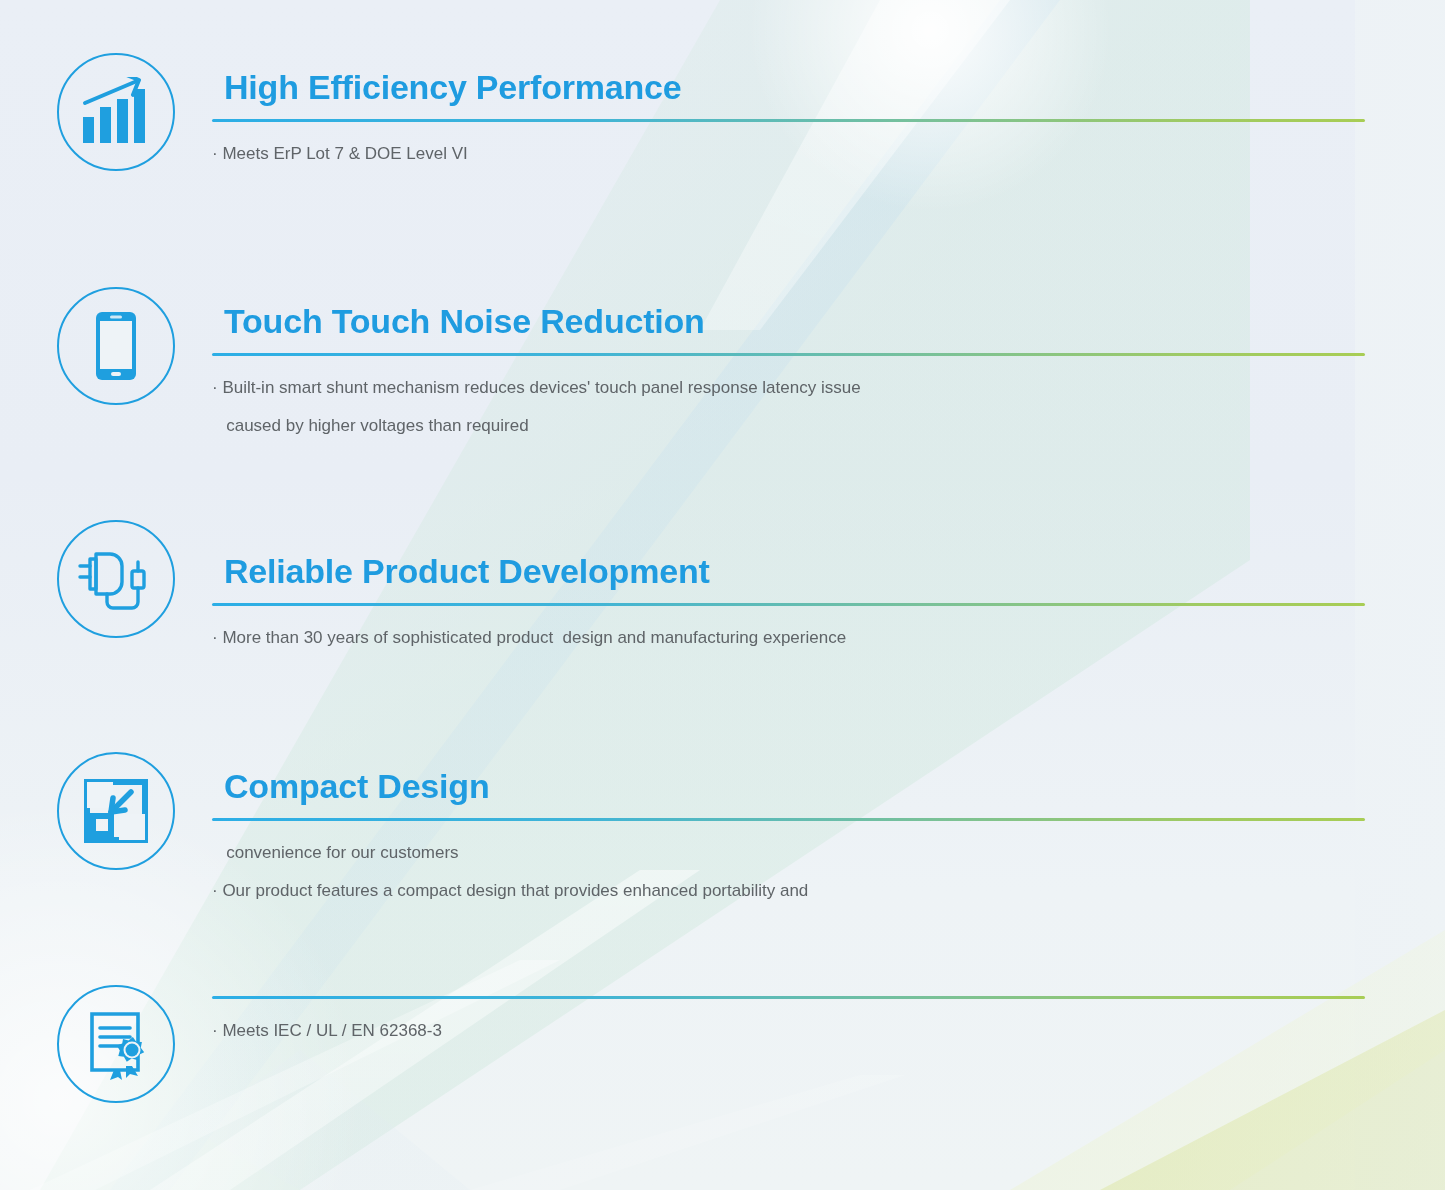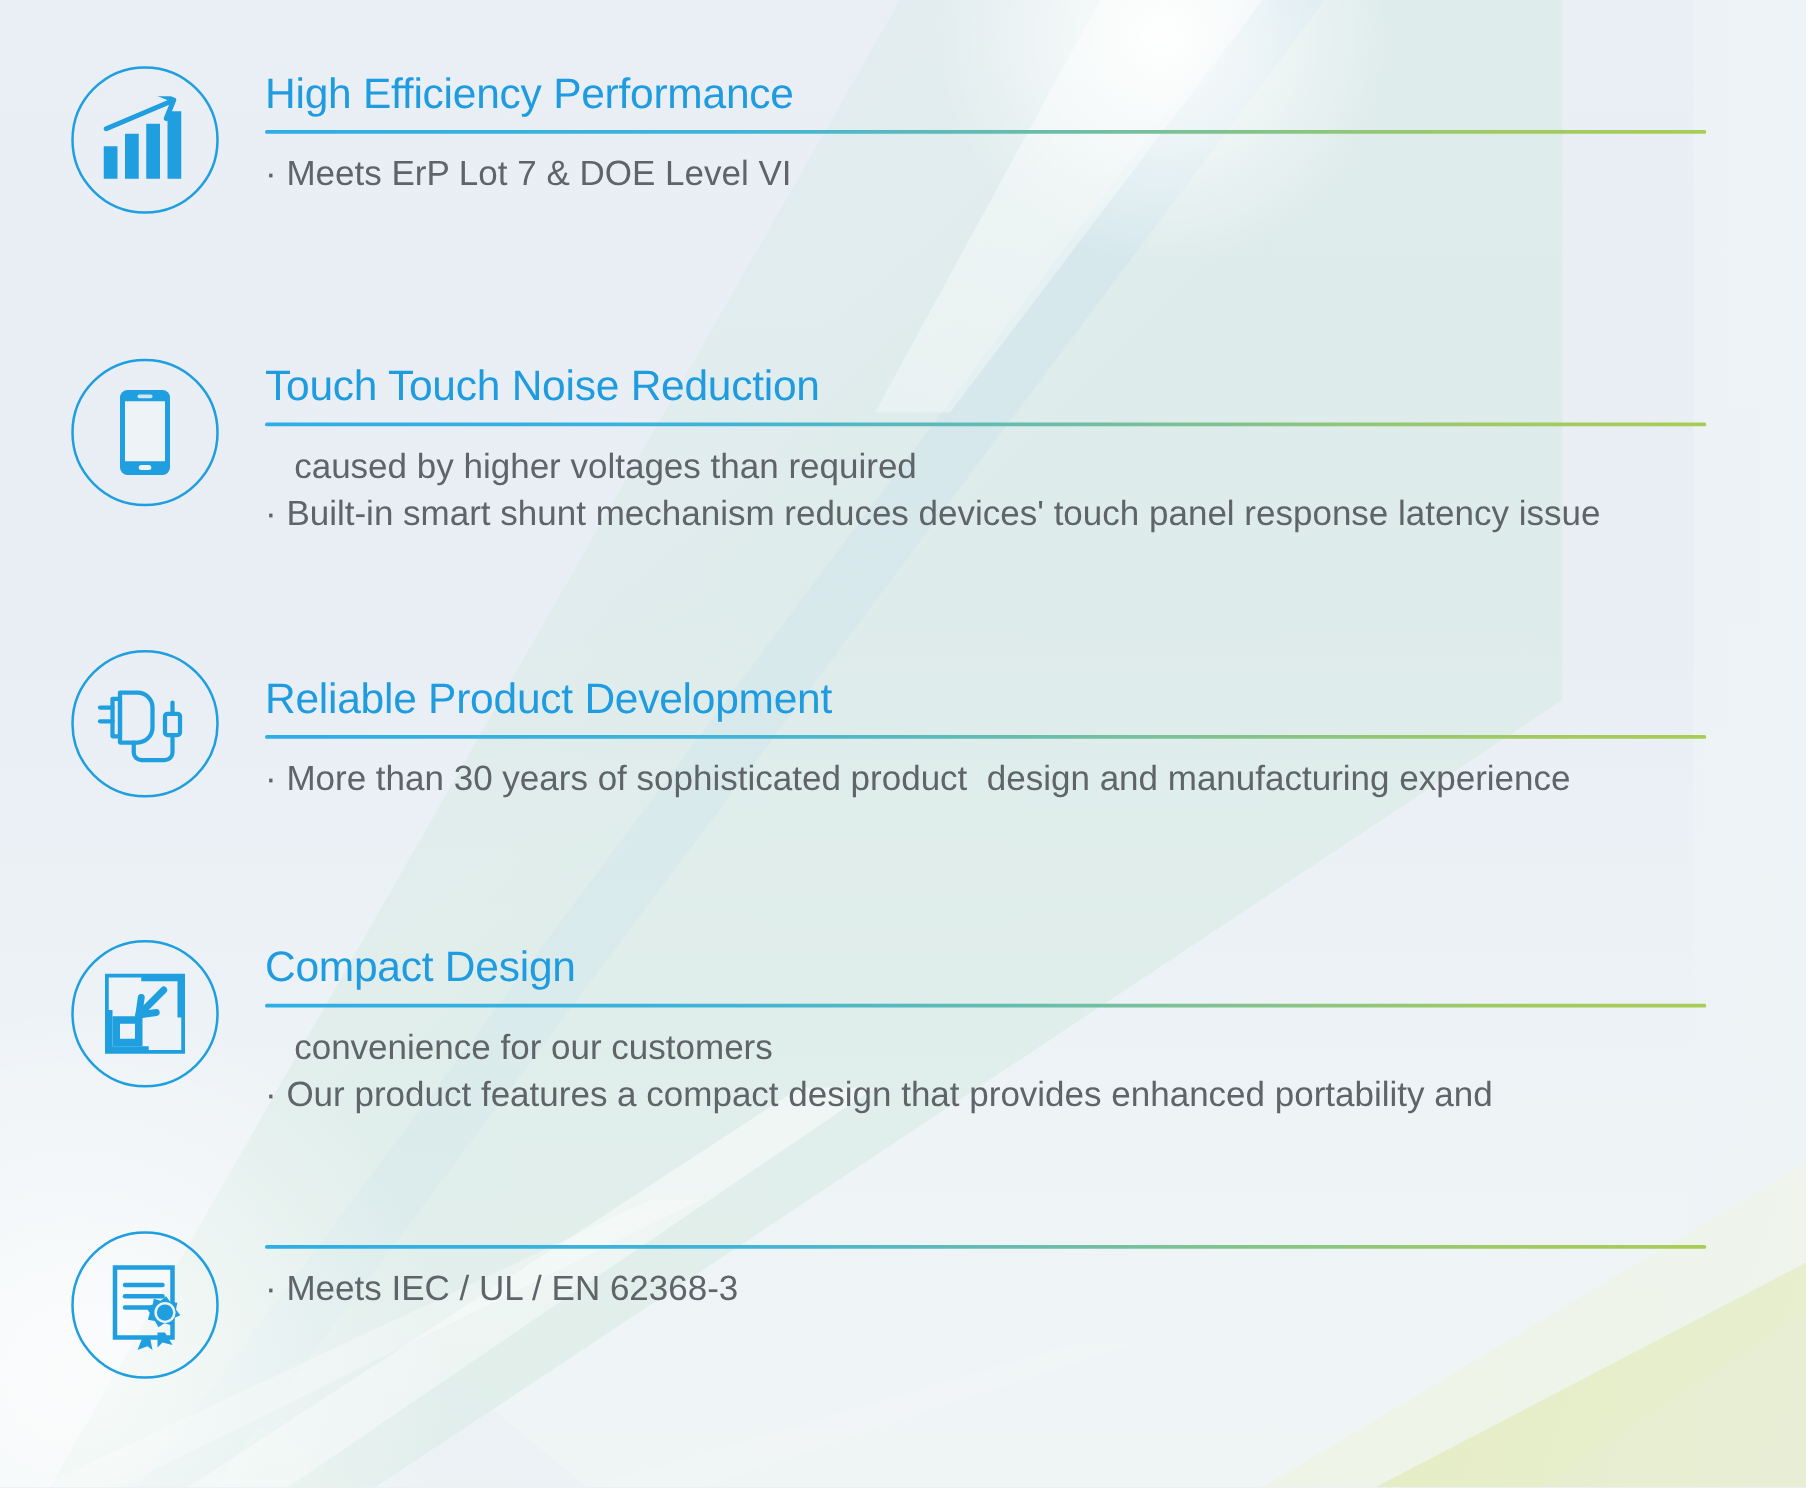--- a/index.html
+++ b/index.html
@@ -138,44 +138,44 @@
   .icon-circle svg { display: block; }
 
   .feature-text {
     position: absolute;
     left: 212px;
     width: 1160px;
   }
 
   .feature-title {
     font-family: "Liberation Sans", sans-serif;
-    font-weight: normal;
+    font-weight: bold;
     font-size: 34px;
     line-height: 40px;
     color: #1f9ce0;
     letter-spacing: -0.2px;
-    margin: 0;
+    margin: 12px;
     white-space: nowrap;
   }
 
   .feature-divider {
     height: 3px;
     width: 1153px;
     margin-top: 9px;
     background: linear-gradient(90deg, #2caee6 0%, #3fb4d8 32%, #79c199 62%, #9fca63 85%, #a8cd55 100%);
     border-radius: 2px;
   }
 
   .feature-lines {
     margin-top: 13px;
   }
 
   .feature-line {
     font-family: "Liberation Sans", sans-serif;
-    font-size: 28px;
+    font-size: 17px;
     line-height: 38px;
     color: #5f6468;
     white-space: pre-wrap;
     margin: 0;
   }
 </style>
 </head>
 <body>
 
 <div id="page">
@@ -226,22 +226,22 @@
             <rect x="6" y="11" width="32" height="48" fill="#eef3f7"></rect>
             <rect x="16" y="5.5" width="12" height="3" rx="1.5" fill="#cfe8f6"></rect>
             <rect x="17" y="62" width="10" height="4" rx="2" fill="#eef3f7"></rect>
           </svg>
         </div>
       </div>
       <div class="feature-text" style="top:3px;">
         <div class="feature-title">Touch Touch Noise Reduction</div>
         <div class="feature-divider"></div>
         <div class="feature-lines">
+          <div class="feature-line">· Built-in smart shunt mechanism reduces devices' touch panel response latency issue</div>
           <div class="feature-line">   caused by higher voltages than required</div>
-          <div class="feature-line">· Built-in smart shunt mechanism reduces devices' touch panel response latency issue</div>
         </div>
       </div>
     </div>
 
     <div class="feature-row" style="top:519px;">
       <div class="icon-wrap" style="left:56px; top:0px;">
         <div class="icon-circle">
           <svg width="80" height="70" viewBox="0 0 80 70" fill="none" stroke="#1f9fdf" stroke-width="3.4" stroke-linecap="round" stroke-linejoin="round">
             <path d="M20 10 H34 a12 12 0 0 1 12 12 v16 a12 12 0 0 1 -12 12 H20 Z" fill="none"></path>
             <path d="M14 15 H20 V45 H14 Z" fill="none"></path>

